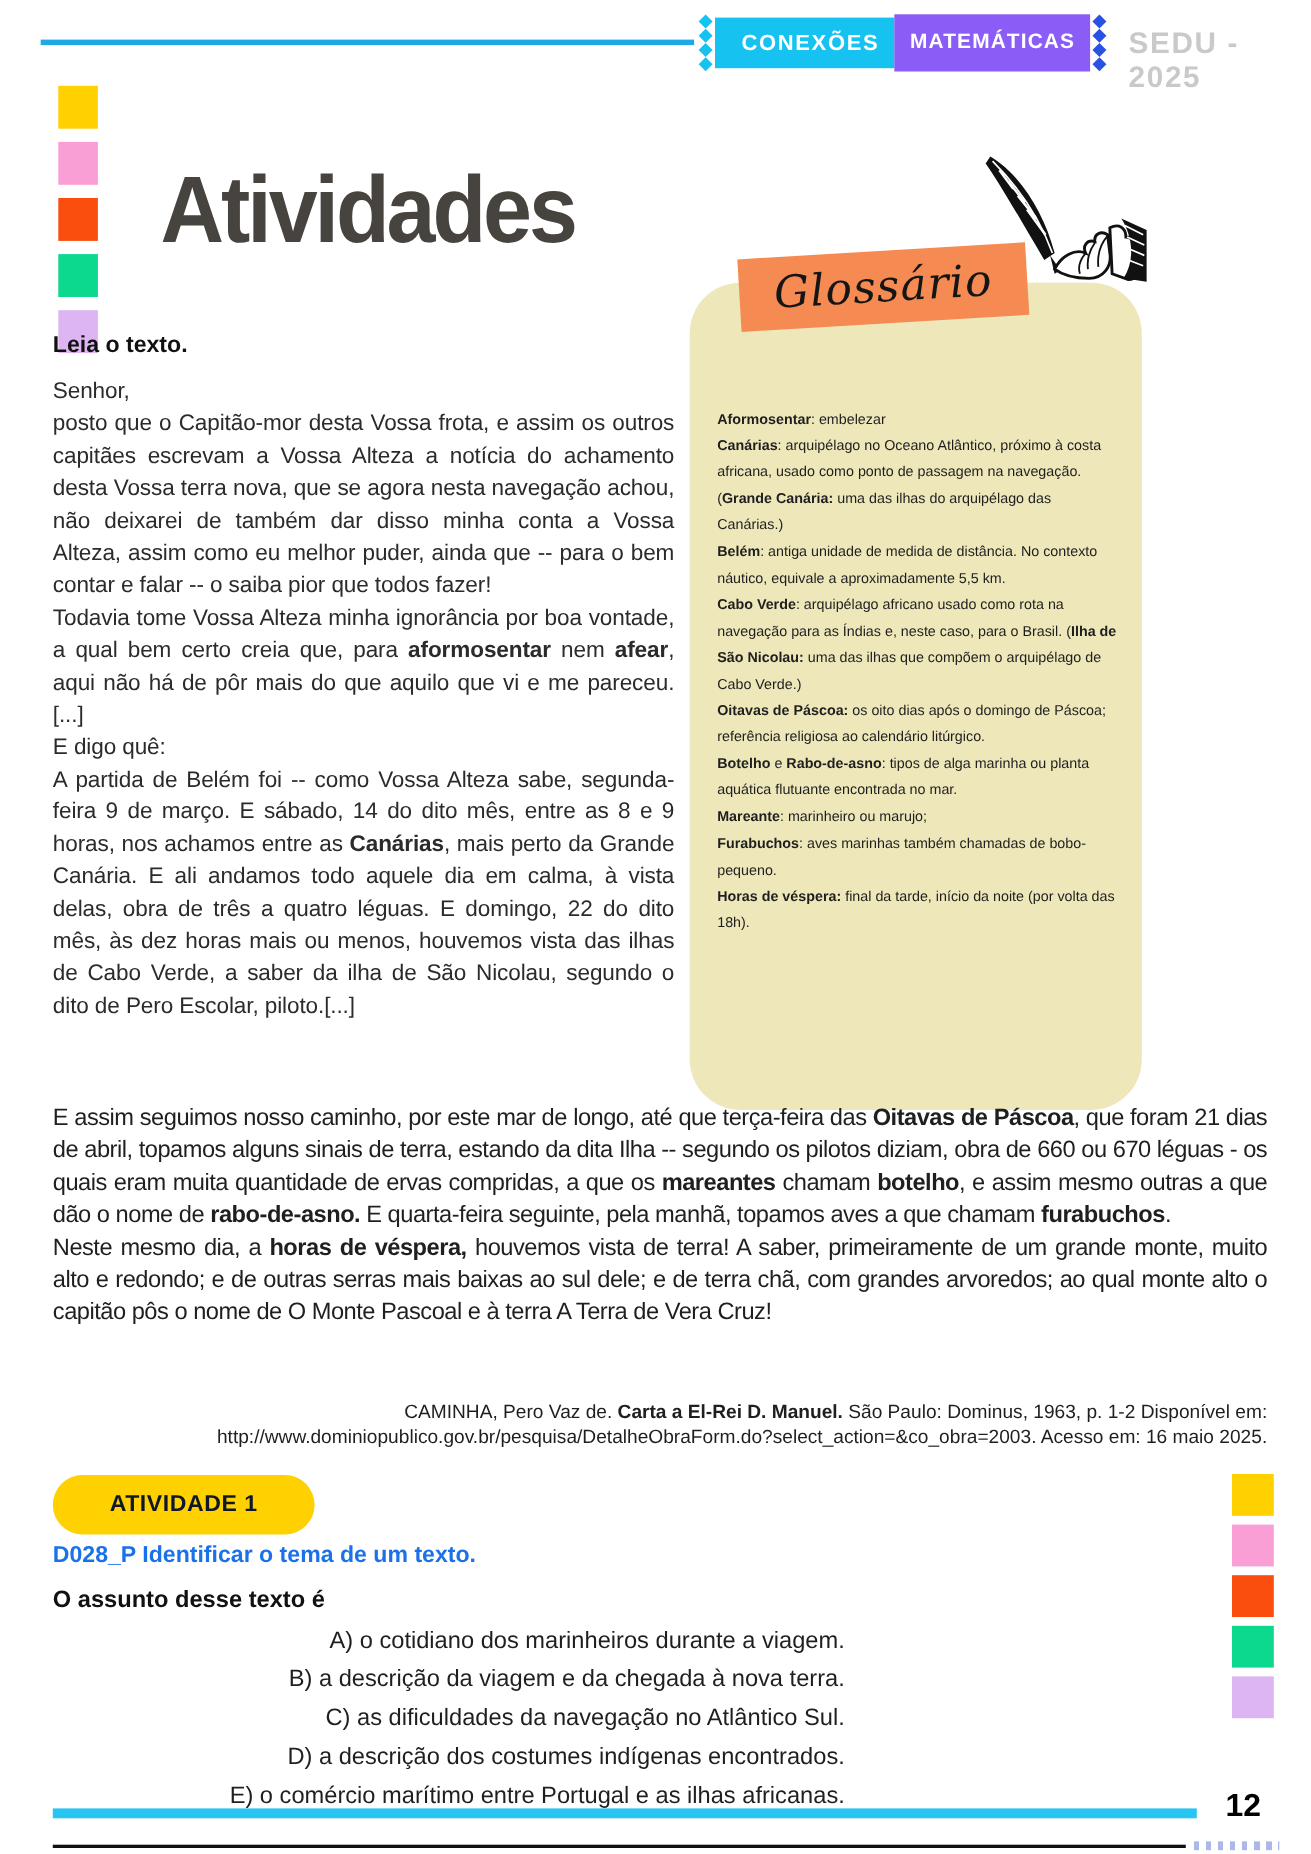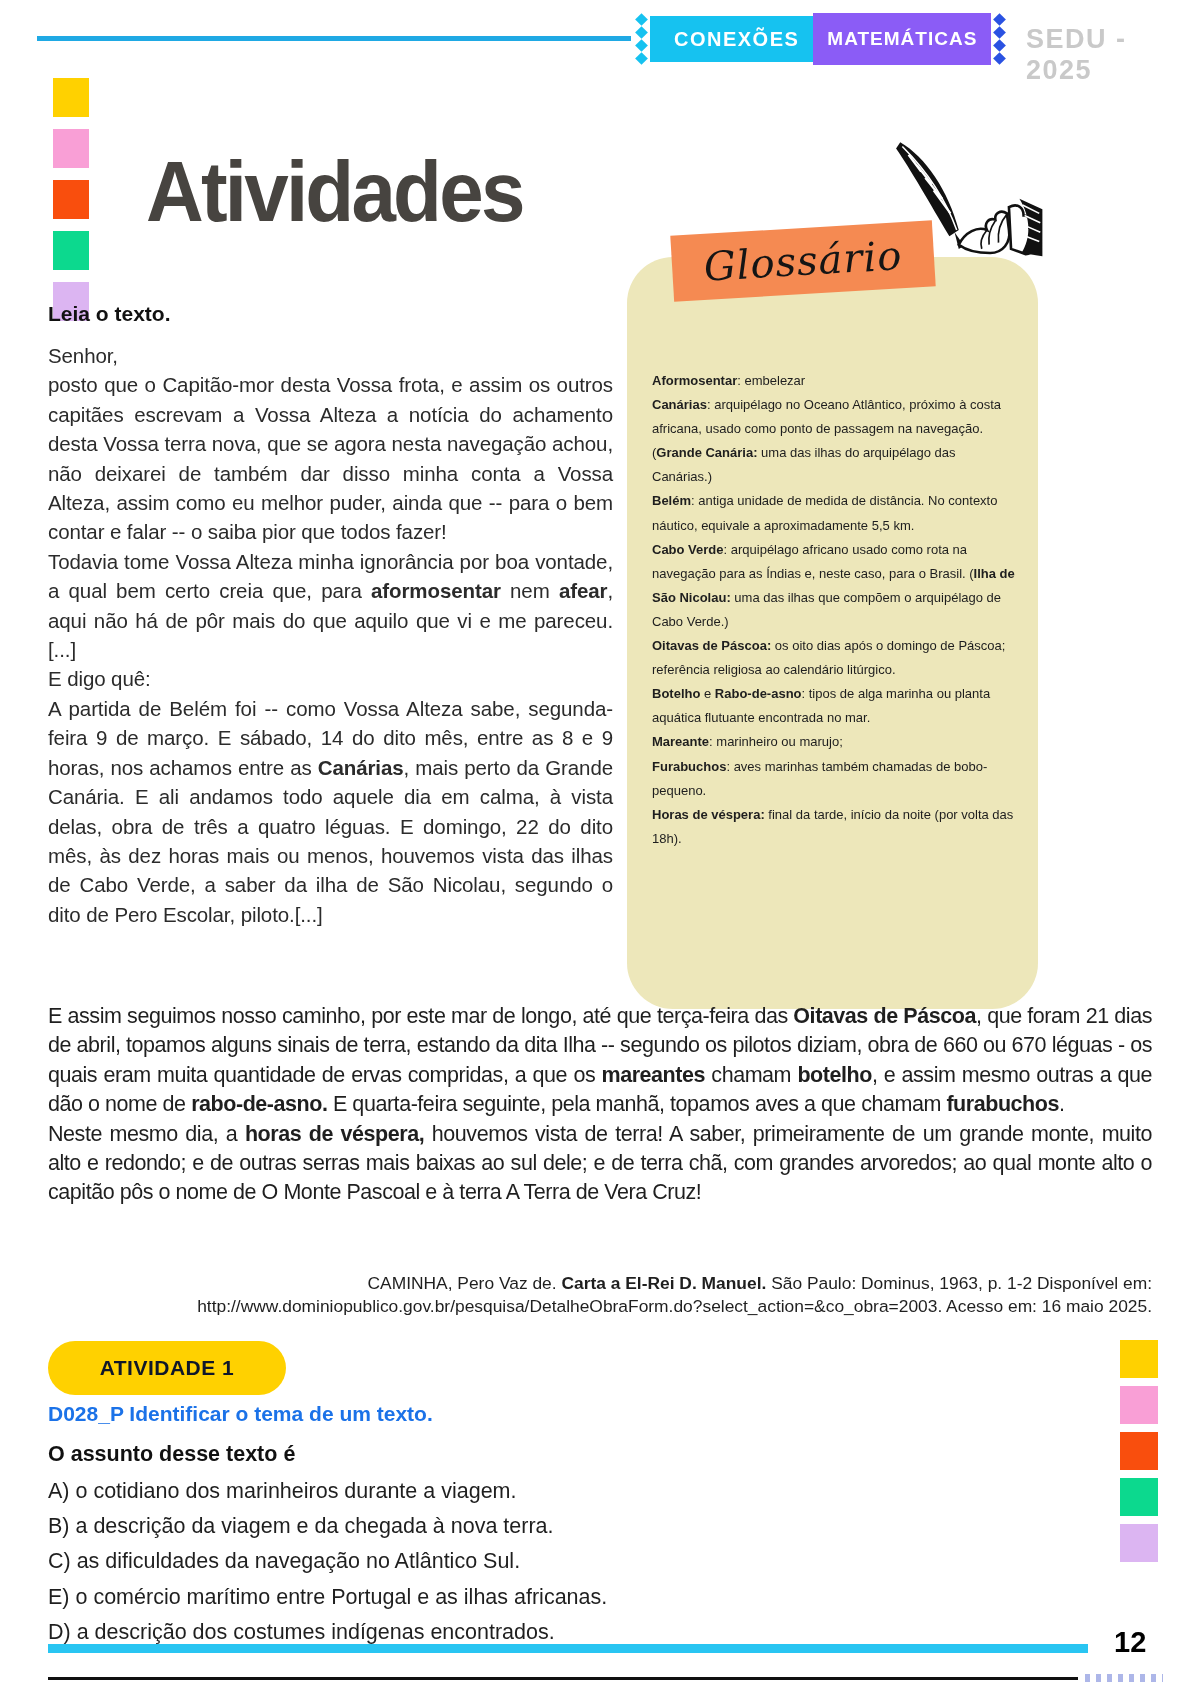--- a/index.html
+++ b/index.html
@@ -51,21 +51,21 @@
 
   
   #citation{position:absolute;left:48px;top:1272px;width:1104px;text-align:right;font-size:17.4px;line-height:23px;color:#1f1f1f;}
 
   
   #activity-badge{position:absolute;left:48px;top:1330px;width:238px;height:54px;background:#FFD100;border-radius:27px;
     color:#0f172a;font-weight:700;font-size:21px;letter-spacing:.5px;display:flex;align-items:center;justify-content:center;margin-top:11px;}
   #descriptor{position:absolute;left:48px;top:1402px;color:#1B72E8;font-weight:700;font-size:21px;}
   #question{position:absolute;left:48px;top:1442px;font-weight:700;font-size:21.5px;color:#111;}
   #options{position:absolute;left:48px;top:1474px;width:720px;font-size:21.5px;line-height:35.2px;color:#1f1f1f;}
-  #options div{white-space:nowrap;}
+  #options div{white-space:nowrap;text-align:right;}
 
   
   #footer-rule{position:absolute;left:48px;top:1644px;width:1040px;height:9px;background:#29C5F2;}
   #page-number{position:absolute;left:1114px;top:1626px;color:#1B72E8;font-weight:700;font-size:29px;}
   #bottom-line{position:absolute;left:48px;top:1677px;width:1030px;height:3px;background:#101010;}
   #bottom-frag{position:absolute;left:1085px;top:1674px;width:78px;height:8px;opacity:.55;
     background:repeating-linear-gradient(90deg,#6a7bd6 0 5px,transparent 5px 11px);}
 
   .b{font-weight:700;}
 </style>
@@ -147,22 +147,22 @@
 
   <div id="citation"><span>CAMINHA, Pero Vaz de. </span><span class="b">Carta a El-Rei D. Manuel.</span><span> São Paulo: Dominus, 1963, p. 1-2 Disponível em: http://www.dominiopublico.gov.br/pesquisa/DetalheObraForm.do?select_action=&amp;co_obra=2003. Acesso em: 16 maio 2025.</span></div>
 
   <div id="activity-badge" style="background-color: rgb(255, 209, 0);">ATIVIDADE 1</div>
   <div id="descriptor" style="color: rgb(27, 114, 232);">D028_P Identificar o tema de um texto.</div>
   <div id="question">O assunto desse texto é</div>
   <div id="options">
     <div>A) o cotidiano dos marinheiros durante a viagem.</div>
     <div>B) a descrição da viagem e da chegada à nova terra.</div>
     <div>C) as dificuldades da navegação no Atlântico Sul.</div>
+    <div>D) a descrição dos costumes indígenas encontrados.</div>
     <div>E) o comércio marítimo entre Portugal e as ilhas africanas.</div>
-    <div>D) a descrição dos costumes indígenas encontrados.</div>
   </div>
 
   <div id="squares-right">
     <div class="sq" style="background-color: rgb(255, 209, 0);"></div>
     <div class="sq" style="background-color: rgb(249, 159, 214);"></div>
     <div class="sq" style="background-color: rgb(249, 78, 13);"></div>
     <div class="sq" style="background-color: rgb(12, 217, 142);"></div>
     <div class="sq" style="background-color: rgb(220, 181, 242);"></div>
   </div>
 

